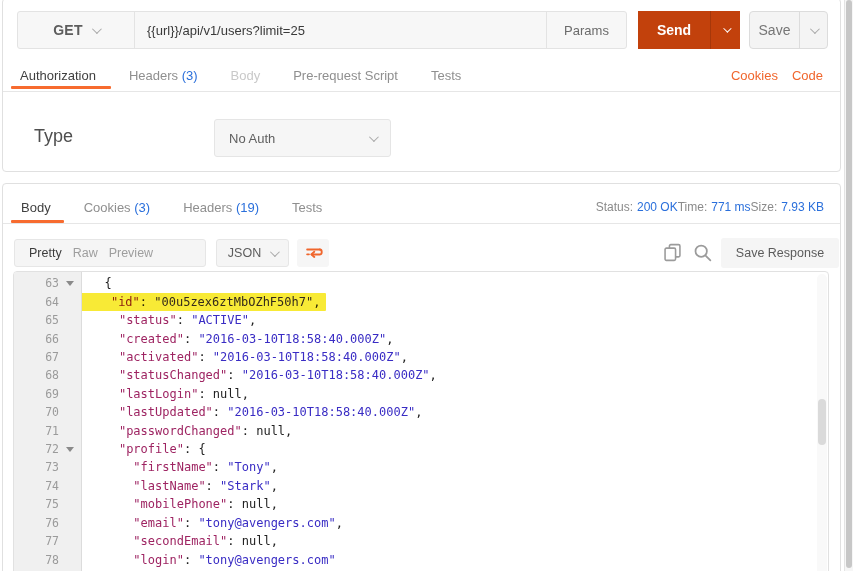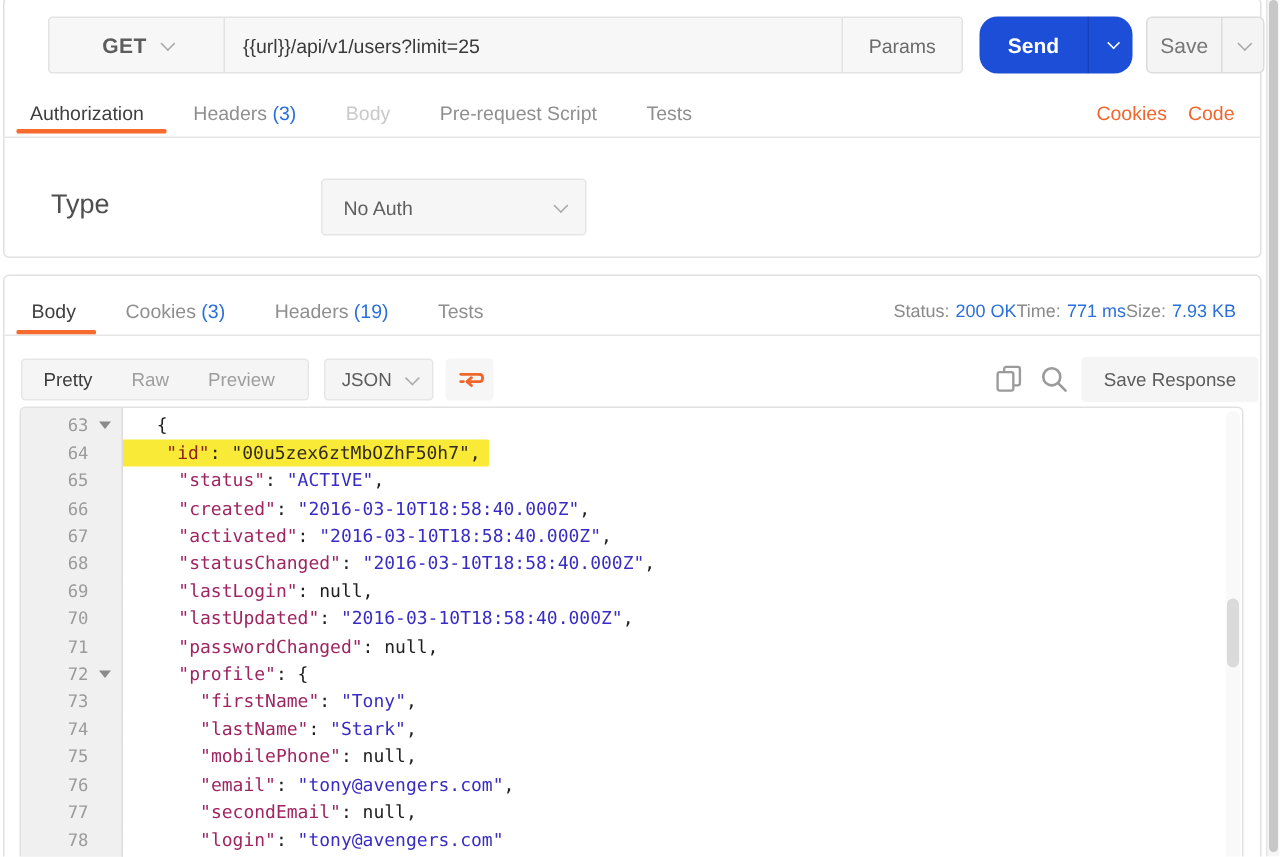--- a/index.html
+++ b/index.html
@@ -6,35 +6,35 @@
   html,body { width:853px; height:571px; background:#fff; overflow:hidden;
               font-family:"Liberation Sans","DejaVu Sans",sans-serif; }
   .page { position:relative; width:853px; height:571px; background:#fff; }
 
   .card { position:absolute; left:2px; width:839px; background:#fff;
           border:1px solid #e0e0e0; border-radius:4px; }
   .request-card { top:-2px; height:174px; }
   .response-card { top:183px; height:396px; overflow:hidden; }
 
   
-  .url-row { position:absolute; top:12px; left:29px; right:11px; height:38px; }
+  .url-row { position:absolute; top:12px; left:14px; right:11px; height:38px; }
   .url-bar { position:absolute; left:0; top:0; width:610px; height:38px;
              background:#f7f7f7; border:1px solid #e3e3e3; border-radius:3px;
              display:flex; align-items:stretch; }
   .method-dd { flex:0 0 117px; display:flex; align-items:center; justify-content:center;
                gap:9px; border-right:1px solid #e3e3e3; cursor:pointer; }
   .method-dd .m-label { font-size:14px; font-weight:bold; color:#5d5d5d; letter-spacing:.3px; }
   .chev { display:inline-block; width:7px; height:7px; border-right:1.8px solid #a9a9a9;
           border-bottom:1.8px solid #a9a9a9; transform:rotate(45deg) translateY(-2px); }
   .url-input { flex:1; display:flex; align-items:center; padding-left:12px;
                font-size:13px; color:#3a3a3a; }
   .params-btn { flex:0 0 80px; display:flex; align-items:center; justify-content:center;
                 border-left:1px solid #e3e3e3; font-size:13px; color:#6b6b6b; cursor:pointer; }
   .send-btn { position:absolute; left:621px; top:0; width:102px; height:38px;
-              background:#1d4ed8; border-radius:12px; display:flex; color:#fff; cursor:pointer; }
+              background:#c2410c; border-radius:0; display:flex; color:#fff; cursor:pointer; }
   .send-main { flex:1; display:flex; align-items:center; justify-content:center;
                font-size:14px; font-weight:bold; }
   .send-caret { flex:0 0 30px; display:flex; align-items:center; justify-content:center;
                 border-left:1px solid rgba(0,0,0,.14); }
   .send-caret .chev { border-color:#fff; width:6px; height:6px; }
   .save-btn { position:absolute; left:732px; top:0; width:79px; height:38px;
               background:#f4f4f4; border:1px solid #dcdcdc; border-radius:4px;
               display:flex; cursor:pointer; }
   .save-main { flex:1; display:flex; align-items:center; justify-content:center;
                font-size:14px; color:#767676; }
@@ -71,21 +71,21 @@
   .res-meta { position:absolute; right:6px; top:0; height:100%;
               display:flex; align-items:center; padding-right:10px; }
   .meta-pair { font-size:12px; color:#8a8a8a; white-space:nowrap; }
   .meta-pair b { font-weight:normal; color:#2a6fdb; margin-left:4px; }
   .res-divider { position:absolute; left:0; right:0; top:39px; border-top:1px solid #e6e6e6; }
 
   
   .toolbar { position:absolute; top:54px; left:0; right:0; height:30px; }
   .segmented { position:absolute; left:11px; top:1px; width:192px; height:28px;
                background:#f5f5f5; border:1px solid #e6e6e6; border-radius:3px;
-               display:flex; align-items:center; padding:0 14px; gap:26px; }
+               display:flex; align-items:center; padding:0 14px; gap:11px; }
   .seg-item { font-size:12.5px; color:#9e9e9e; cursor:pointer; }
   .seg-item.active { color:#3c3c3c; }
   .lang-dd { position:absolute; left:213px; top:1px; width:73px; height:28px;
              background:#f5f5f5; border:1px solid #e6e6e6; border-radius:3px;
              display:flex; align-items:center; justify-content:center; gap:9px;
              font-size:12.5px; color:#5c5c5c; cursor:pointer; }
   .wrap-btn { position:absolute; left:294px; top:1px; width:32px; height:28px;
               background:#f6f6f6; border-radius:3px; display:flex;
               align-items:center; justify-content:center; cursor:pointer; }
   .icon-btn { position:absolute; top:3px; width:22px; height:22px; display:flex;

